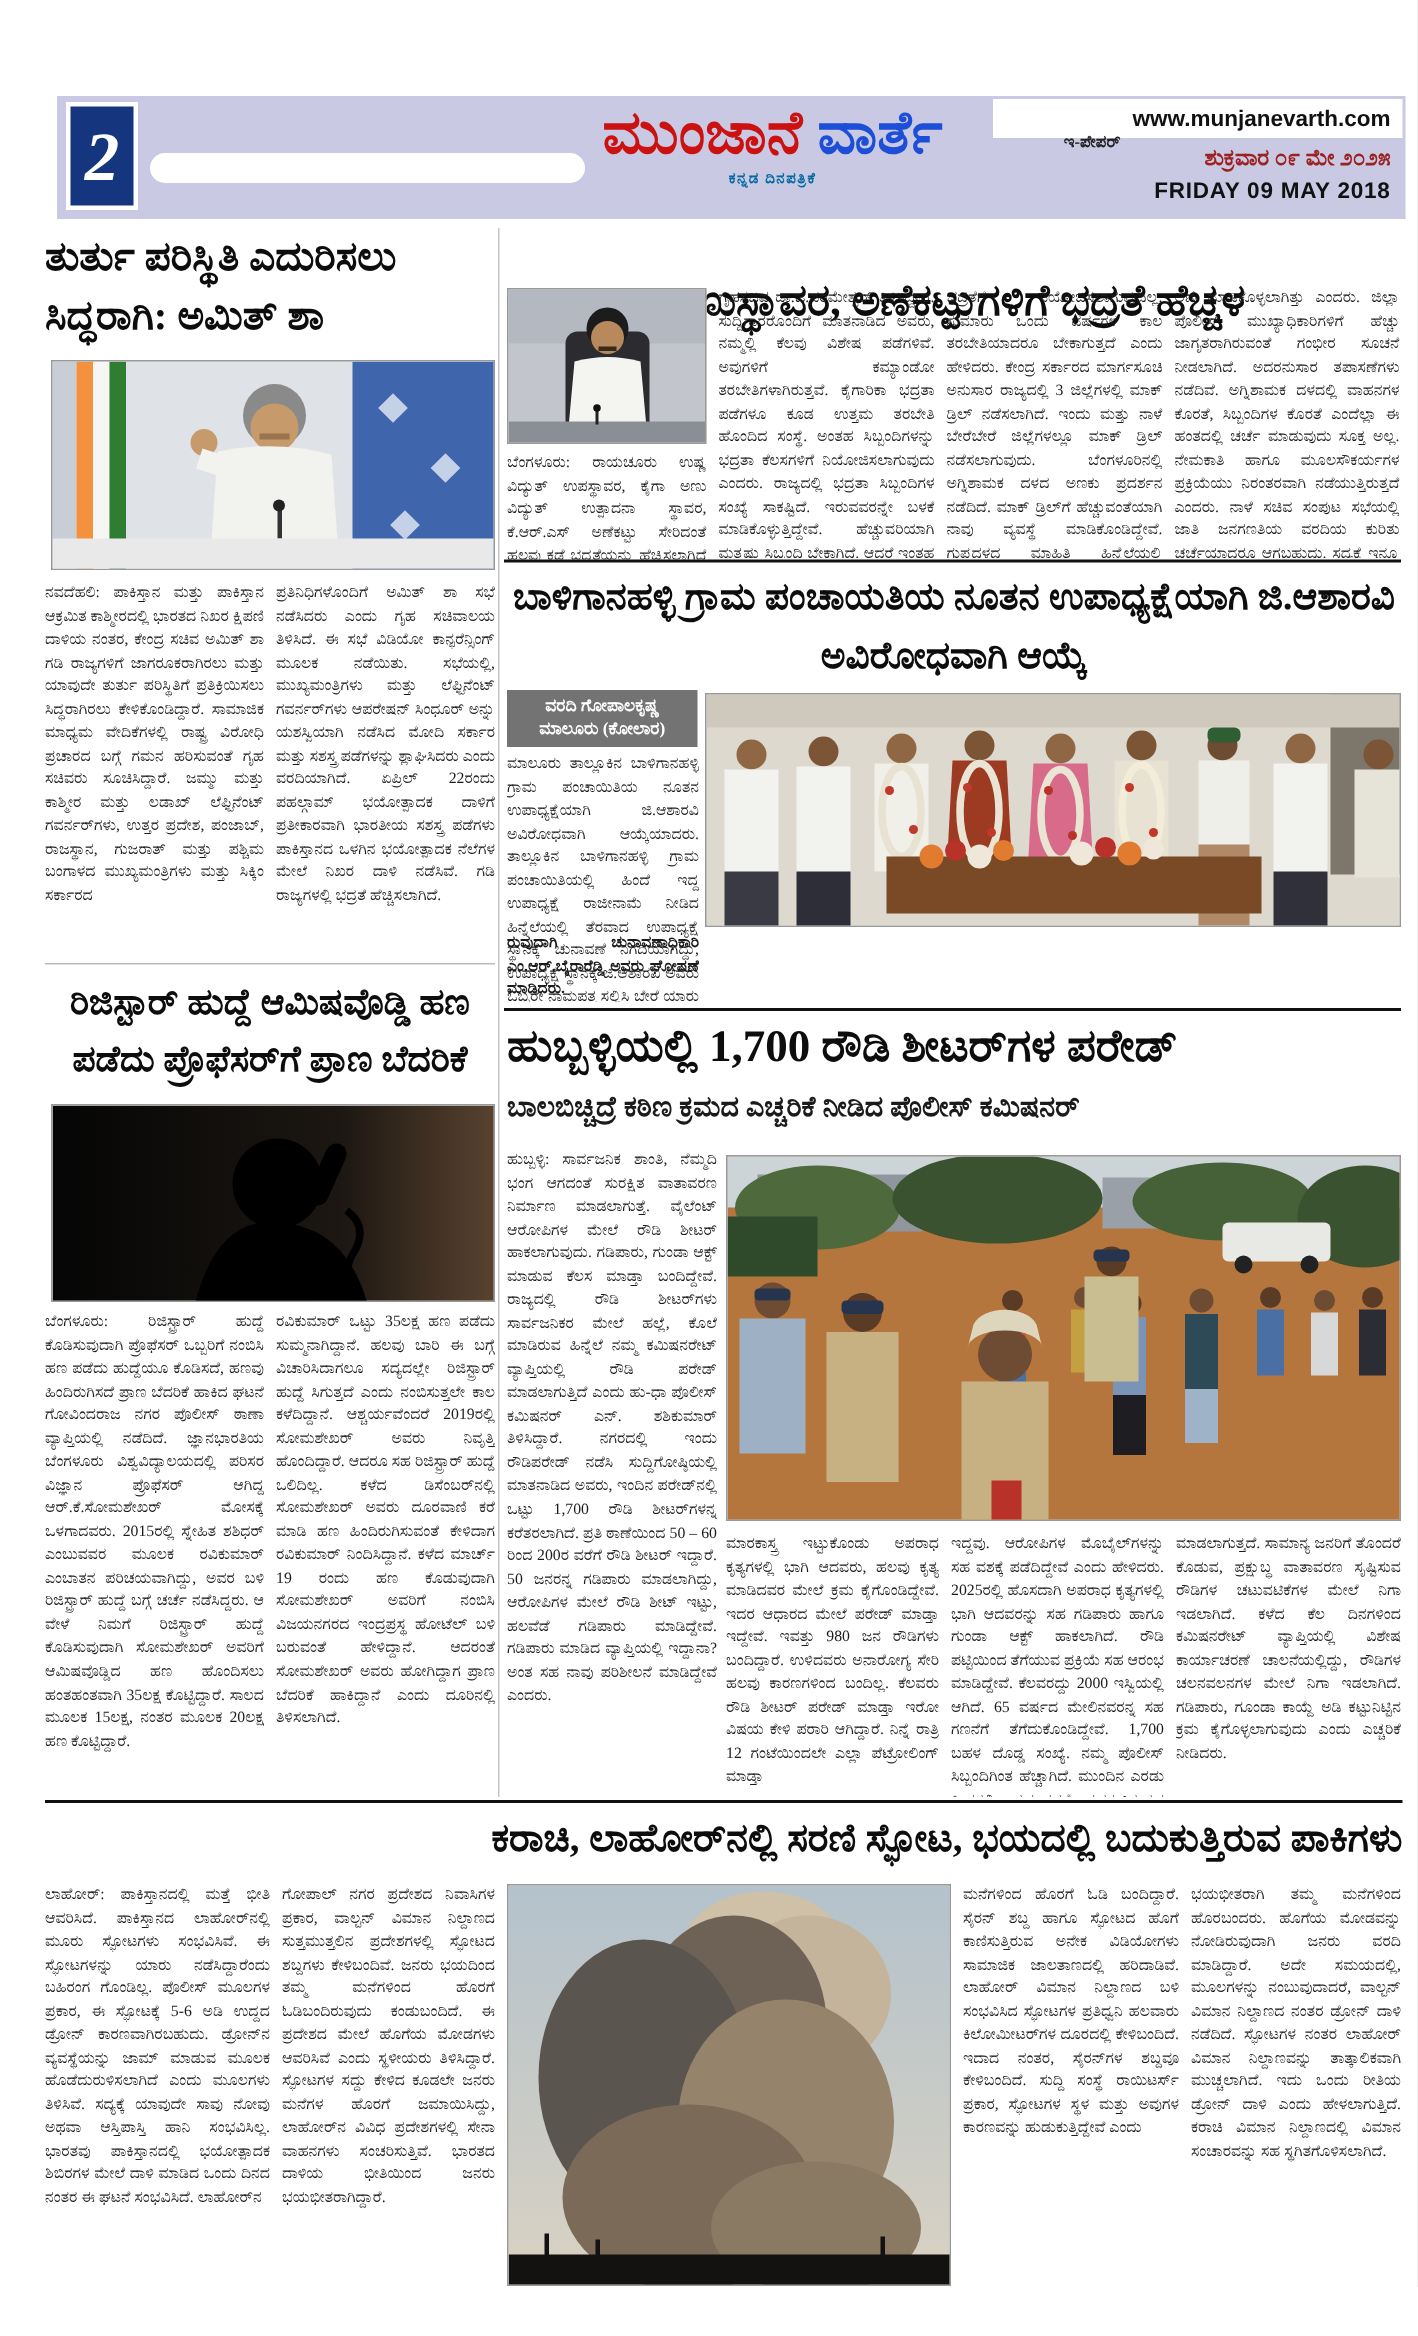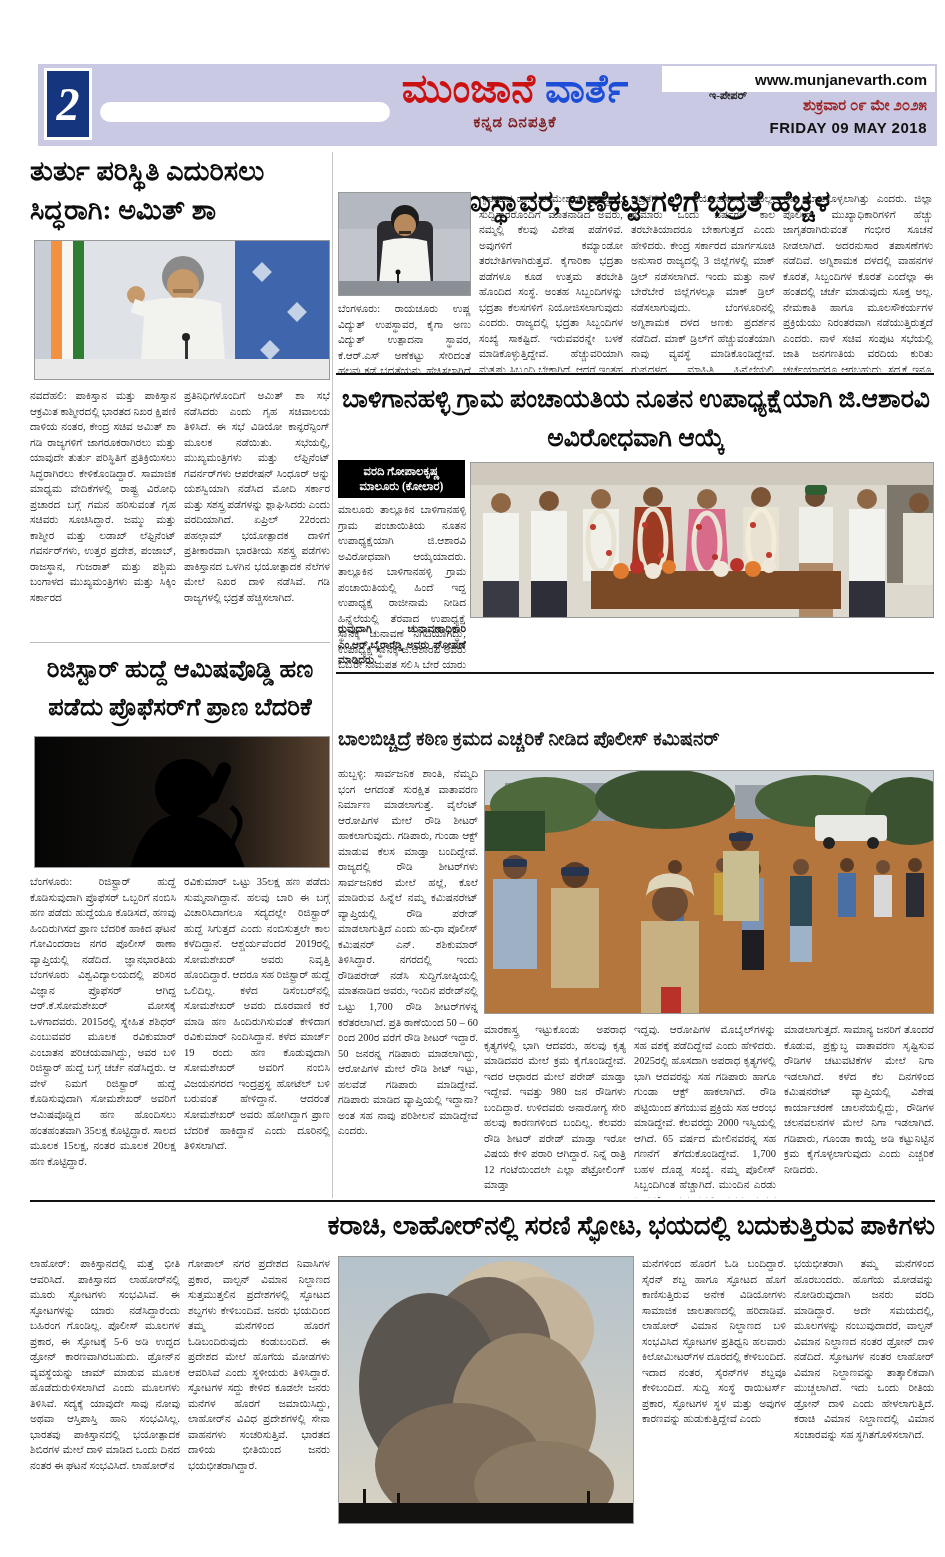--- a/index.html
+++ b/index.html
@@ -8,21 +8,21 @@
   
   .band{position:absolute;left:38px;top:64px;width:899px;height:82px;background:#c9c9e3;}
   .pagenum{position:absolute;left:6px;top:4px;width:48px;height:72px;background:#16357f;
            border:3px solid #ffffff;box-sizing:border-box;color:#ffffff;font-size:46px;
            font-weight:bold;font-style:italic;display:flex;align-items:center;justify-content:center;}
   .whitestrip{position:absolute;left:62px;top:38px;width:290px;height:20px;background:#ffffff;border-radius:10px;}
   .masthead{position:absolute;left:332px;top:4px;width:290px;text-align:center;}
   .masthead .ttl{font-size:40px;font-weight:bold;line-height:1.05;white-space:nowrap;}
   .masthead .red{color:#cc1111;}
   .masthead .blk{color:#1d4ed8;}
-  .masthead .sub{font-size:15px;font-weight:bold;color:#7f1d1d;margin-top:4px;letter-spacing:1px;}
+  .masthead .sub{font-size:10px;font-weight:bold;color:#0369a1;margin-top:4px;letter-spacing:1px;}
   .epaperbox{position:absolute;left:624px;top:2px;width:273px;height:26px;background:#ffffff;
              display:flex;align-items:center;justify-content:flex-end;gap:8px;padding-right:8px;box-sizing:border-box;}
   .epaper-label{font-size:11px;font-weight:bold;color:#222;margin-top:32px;}
   .epaper-url{font-size:15px;font-weight:bold;color:#111;font-family:"Liberation Sans",sans-serif;}
   .date-kn{position:absolute;right:10px;top:33px;font-size:15px;font-weight:bold;color:#9c2121;}
   .date-en{position:absolute;right:10px;top:55px;font-size:15px;font-weight:bold;color:#111;
            font-family:"Liberation Sans",sans-serif;letter-spacing:.5px;}
   
   .vrule{position:absolute;left:332px;top:152px;width:1px;height:1046px;background:#c5c5c5;}
   .hr{position:absolute;background:#111;}
@@ -35,21 +35,21 @@
   .hlA{left:30px;top:152px;width:300px;height:86px;font-size:27px;line-height:1.45;}
   .hlB{left:338px;top:147px;width:596px;height:43px;font-size:29px;text-align:center;line-height:1.3;margin-top:36px;}
   .hlC{left:340px;top:380px;width:592px;height:79px;font-size:25px;text-align:center;line-height:1.55;}
   .hlD{left:30px;top:650px;width:300px;height:82px;font-size:24px;text-align:center;line-height:1.6;}
   .hlE{left:338px;top:680px;width:596px;height:45px;font-size:30px;line-height:1.2;}
   .subE{position:absolute;left:338px;top:728px;width:596px;height:31px;font-size:19px;font-weight:bold;overflow:hidden;}
   .hlF{left:30px;top:1208px;width:905px;height:44px;font-size:26px;text-align:right;line-height:1.4;}
   .bodytext{position:absolute;font-size:10.5px;line-height:1.48;text-align:justify;
             color:#1b1b1b;overflow:hidden;}
   .caption{font-weight:bold;font-size:10.5px;}
-  .byline{position:absolute;left:338px;top:460px;width:127px;height:38px;background:#000000;color:#fff;
+  .byline{position:absolute;left:338px;top:460px;width:127px;height:38px;background:#737373;color:#fff;
           font-size:11.5px;font-weight:bold;text-align:center;display:flex;flex-direction:column;
           justify-content:center;line-height:1.3;overflow:hidden;}
   .photo{position:absolute;border:1px solid #999;box-sizing:border-box;overflow:hidden;background:#ddd;}
   .photo svg{display:block;}
 </style>
 </head>
 <body>
 
 <div class="page">
 
@@ -198,20 +198,21 @@
       <rect width="296" height="132" fill="url(#gd)"></rect>
       <circle cx="150" cy="52" r="30" fill="#000000"></circle>
       <path d="M95 132 Q110 74 150 78 Q195 80 210 132 Z" fill="#000000"></path>
       <rect x="176" y="24" width="14" height="44" rx="7" fill="#000000" transform="rotate(24 183 46)"></rect>
       <path d="M196 70 q14 10 6 26 q-12 18 2 30" fill="none" stroke="#000000" stroke-width="5"></path>
     </svg>
   </div>
   <div class="bodytext" style="left:30px;top:874px;width:146px;height:320px;">ಬೆಂಗಳೂರು: ರಿಜಿಸ್ಟ್ರಾರ್ ಹುದ್ದೆ ಕೊಡಿಸುವುದಾಗಿ ಪ್ರೊಫೆಸರ್ ಒಬ್ಬರಿಗೆ ನಂಬಿಸಿ ಹಣ ಪಡೆದು ಹುದ್ದೆಯೂ ಕೊಡಿಸದೆ, ಹಣವು ಹಿಂದಿರುಗಿಸದೆ ಪ್ರಾಣ ಬೆದರಿಕೆ ಹಾಕಿದ ಘಟನೆ ಗೋವಿಂದರಾಜ ನಗರ ಪೊಲೀಸ್ ಠಾಣಾ ವ್ಯಾಪ್ತಿಯಲ್ಲಿ ನಡೆದಿದೆ. ಜ್ಞಾನಭಾರತಿಯ ಬೆಂಗಳೂರು ವಿಶ್ವವಿದ್ಯಾಲಯದಲ್ಲಿ ಪರಿಸರ ವಿಜ್ಞಾನ ಪ್ರೊಫೆಸರ್ ಆಗಿದ್ದ ಆರ್.ಕೆ.ಸೋಮಶೇಖರ್ ಮೋಸಕ್ಕೆ ಒಳಗಾದವರು. 2015ರಲ್ಲಿ ಸ್ನೇಹಿತ ಶಶಿಧರ್ ಎಂಬುವವರ ಮೂಲಕ ರವಿಕುಮಾರ್ ಎಂಬಾತನ ಪರಿಚಯವಾಗಿದ್ದು, ಅವರ ಬಳಿ ರಿಜಿಸ್ಟ್ರಾರ್ ಹುದ್ದೆ ಬಗ್ಗೆ ಚರ್ಚೆ ನಡೆಸಿದ್ದರು. ಆ ವೇಳೆ ನಿಮಗೆ ರಿಜಿಸ್ಟ್ರಾರ್ ಹುದ್ದೆ ಕೊಡಿಸುವುದಾಗಿ ಸೋಮಶೇಖರ್ ಅವರಿಗೆ ಆಮಿಷವೊಡ್ಡಿದ ಹಣ ಹೊಂದಿಸಲು ಹಂತಹಂತವಾಗಿ 35ಲಕ್ಷ ಕೊಟ್ಟಿದ್ದಾರೆ. ಸಾಲದ ಮೂಲಕ 15ಲಕ್ಷ, ನಂತರ ಮೂಲಕ 20ಲಕ್ಷ ಹಣ ಕೊಟ್ಟಿದ್ದಾರೆ.</div>
   <div class="bodytext" style="left:184px;top:874px;width:146px;height:320px;">ರವಿಕುಮಾರ್ ಒಟ್ಟು 35ಲಕ್ಷ ಹಣ ಪಡೆದು ಸುಮ್ಮನಾಗಿದ್ದಾನೆ. ಹಲವು ಬಾರಿ ಈ ಬಗ್ಗೆ ವಿಚಾರಿಸಿದಾಗಲೂ ಸದ್ಯದಲ್ಲೇ ರಿಜಿಸ್ಟ್ರಾರ್ ಹುದ್ದೆ ಸಿಗುತ್ತದೆ ಎಂದು ನಂಬಿಸುತ್ತಲೇ ಕಾಲ ಕಳೆದಿದ್ದಾನೆ. ಆಶ್ಚರ್ಯವೆಂದರೆ 2019ರಲ್ಲಿ ಸೋಮಶೇಖರ್ ಅವರು ನಿವೃತ್ತಿ ಹೊಂದಿದ್ದಾರೆ. ಆದರೂ ಸಹ ರಿಜಿಸ್ಟ್ರಾರ್ ಹುದ್ದೆ ಒಲಿದಿಲ್ಲ. ಕಳೆದ ಡಿಸೆಂಬರ್‌ನಲ್ಲಿ ಸೋಮಶೇಖರ್ ಅವರು ದೂರವಾಣಿ ಕರೆ ಮಾಡಿ ಹಣ ಹಿಂದಿರುಗಿಸುವಂತೆ ಕೇಳಿದಾಗ ರವಿಕುಮಾರ್ ನಿಂದಿಸಿದ್ದಾನೆ. ಕಳೆದ ಮಾರ್ಚ್ 19 ರಂದು ಹಣ ಕೊಡುವುದಾಗಿ ಸೋಮಶೇಖರ್ ಅವರಿಗೆ ನಂಬಿಸಿ ವಿಜಯನಗರದ ಇಂದ್ರಪ್ರಸ್ಥ ಹೋಟೆಲ್ ಬಳಿ ಬರುವಂತೆ ಹೇಳಿದ್ದಾನೆ. ಆದರಂತೆ ಸೋಮಶೇಖರ್ ಅವರು ಹೋಗಿದ್ದಾಗ ಪ್ರಾಣ ಬೆದರಿಕೆ ಹಾಕಿದ್ದಾನೆ ಎಂದು ದೂರಿನಲ್ಲಿ ತಿಳಿಸಲಾಗಿದೆ.</div>
 
+  <div class="hl hlE">ಹುಬ್ಬಳ್ಳಿಯಲ್ಲಿ 1,700 ರೌಡಿ ಶೀಟರ್‌ಗಳ ಪರೇಡ್</div>
   <div class="subE">ಬಾಲಬಿಚ್ಚಿದ್ರೆ ಕಠಿಣ ಕ್ರಮದ ಎಚ್ಚರಿಕೆ ನೀಡಿದ ಪೊಲೀಸ್ ಕಮಿಷನರ್</div>
   <div class="bodytext" style="left:338px;top:766px;width:140px;height:432px;">ಹುಬ್ಬಳ್ಳಿ: ಸಾರ್ವಜನಿಕ ಶಾಂತಿ, ನೆಮ್ಮದಿ ಭಂಗ ಆಗದಂತೆ ಸುರಕ್ಷಿತ ವಾತಾವರಣ ನಿರ್ಮಾಣ ಮಾಡಲಾಗುತ್ತೆ. ವೈಲೆಂಟ್ ಆರೋಪಿಗಳ ಮೇಲೆ ರೌಡಿ ಶೀಟರ್ ಹಾಕಲಾಗುವುದು. ಗಡಿಪಾರು, ಗುಂಡಾ ಆಕ್ಟ್ ಮಾಡುವ ಕೆಲಸ ಮಾಡ್ತಾ ಬಂದಿದ್ದೇವೆ. ರಾಜ್ಯದಲ್ಲಿ ರೌಡಿ ಶೀಟರ್‌ಗಳು ಸಾರ್ವಜನಿಕರ ಮೇಲೆ ಹಲ್ಲೆ, ಕೊಲೆ ಮಾಡಿರುವ ಹಿನ್ನೆಲೆ ನಮ್ಮ ಕಮಿಷನರೇಟ್ ವ್ಯಾಪ್ತಿಯಲ್ಲಿ ರೌಡಿ ಪರೇಡ್ ಮಾಡಲಾಗುತ್ತಿದೆ ಎಂದು ಹು-ಧಾ ಪೊಲೀಸ್ ಕಮಿಷನರ್ ಎನ್. ಶಶಿಕುಮಾರ್ ತಿಳಿಸಿದ್ದಾರೆ. ನಗರದಲ್ಲಿ ಇಂದು ರೌಡಿಪರೇಡ್ ನಡೆಸಿ ಸುದ್ದಿಗೋಷ್ಠಿಯಲ್ಲಿ ಮಾತನಾಡಿದ ಅವರು, ಇಂದಿನ ಪರೇಡ್‌ನಲ್ಲಿ ಒಟ್ಟು 1,700 ರೌಡಿ ಶೀಟರ್‌ಗಳನ್ನ ಕರೆತರಲಾಗಿದೆ. ಪ್ರತಿ ಠಾಣೆಯಿಂದ 50 – 60 ರಿಂದ 200ರ ವರೆಗೆ ರೌಡಿ ಶೀಟರ್ ಇದ್ದಾರೆ. 50 ಜನರನ್ನ ಗಡಿಪಾರು ಮಾಡಲಾಗಿದ್ದು, ಆರೋಪಿಗಳ ಮೇಲೆ ರೌಡಿ ಶೀಟ್ ಇಟ್ಟು, ಹಲವೆಡೆ ಗಡಿಪಾರು ಮಾಡಿದ್ದೇವೆ. ಗಡಿಪಾರು ಮಾಡಿದ ವ್ಯಾಪ್ತಿಯಲ್ಲಿ ಇದ್ದಾನಾ? ಅಂತ ಸಹ ನಾವು ಪರಿಶೀಲನೆ ಮಾಡಿದ್ದೇವೆ ಎಂದರು.</div>
   <div class="photo" style="left:484px;top:770px;width:450px;height:244px;">
     <svg width="450" height="244" viewBox="0 0 450 244" xmlns="http://www.w3.org/2000/svg">
       <rect width="450" height="244" fill="#b5763e"></rect>
       <rect x="0" y="0" width="450" height="34" fill="#cdd4d8"></rect>
       <rect x="20" y="12" width="110" height="38" fill="#8f969e"></rect>
       <rect x="250" y="14" width="90" height="34" fill="#99a0a8"></rect>
       <ellipse cx="60" cy="34" rx="55" ry="28" fill="#4e6a3d"></ellipse>
       <ellipse cx="180" cy="28" rx="70" ry="30" fill="#3a5230"></ellipse>

